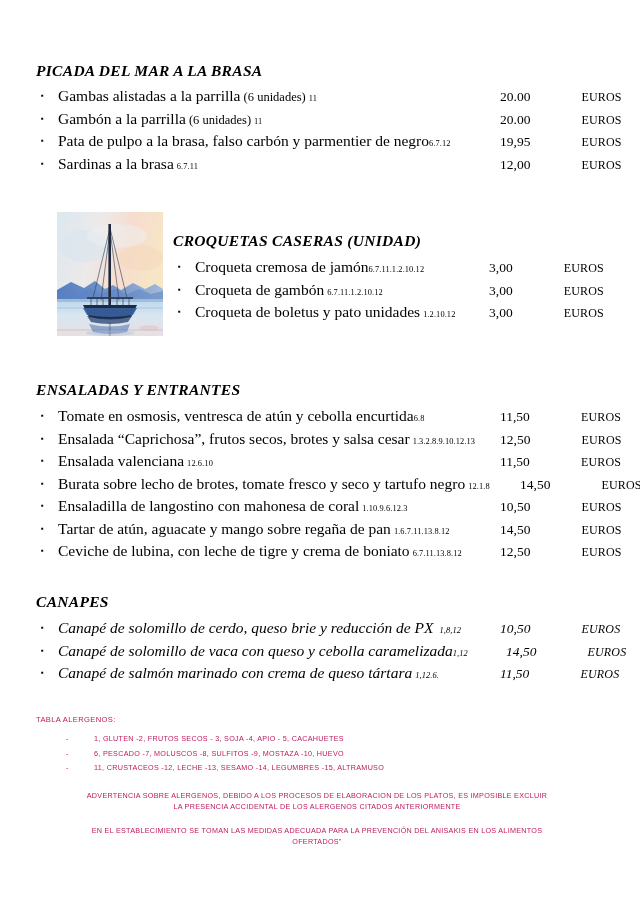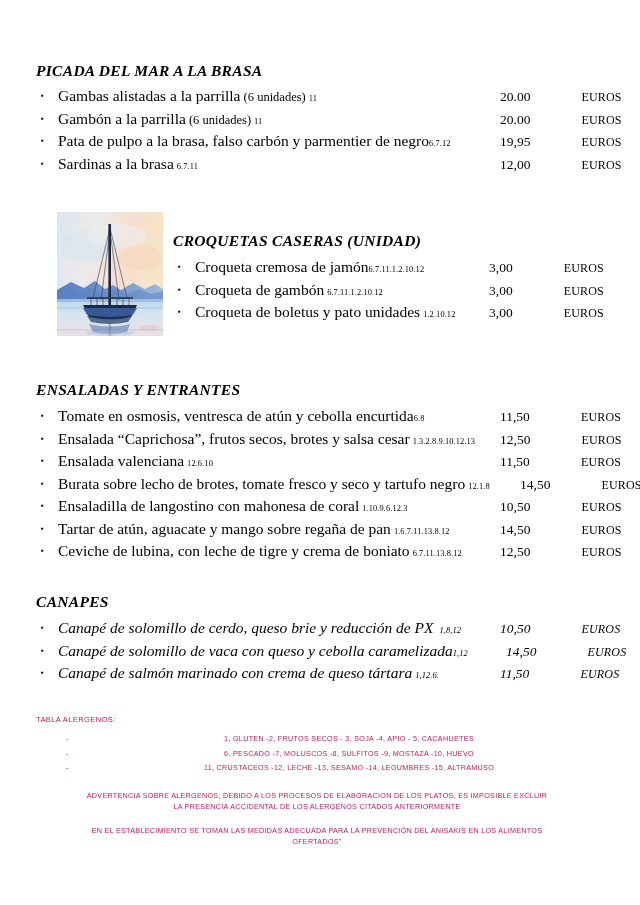--- a/index.html
+++ b/index.html
@@ -184,21 +184,21 @@
     display: flex;
     font-size: 7.2px;
     letter-spacing: 0.3px;
     line-height: 1.0;
     margin-bottom: 7.5px;
   }
   .alg-dash {
     flex: 0 0 auto;
     width: 28px;
   }
-  .alg-text { flex: 1 1 auto; text-align: center; }
+  .alg-text { flex: 1 1 auto; }
 
   .notice {
     margin: 18px 0 0 46px;
     font-size: 7.2px;
     letter-spacing: 0.28px;
     line-height: 1.55;
     max-width: 470px;
   }
   .notice p { margin: 0; text-align: center; }
   .notice .gap { height: 13px; }

